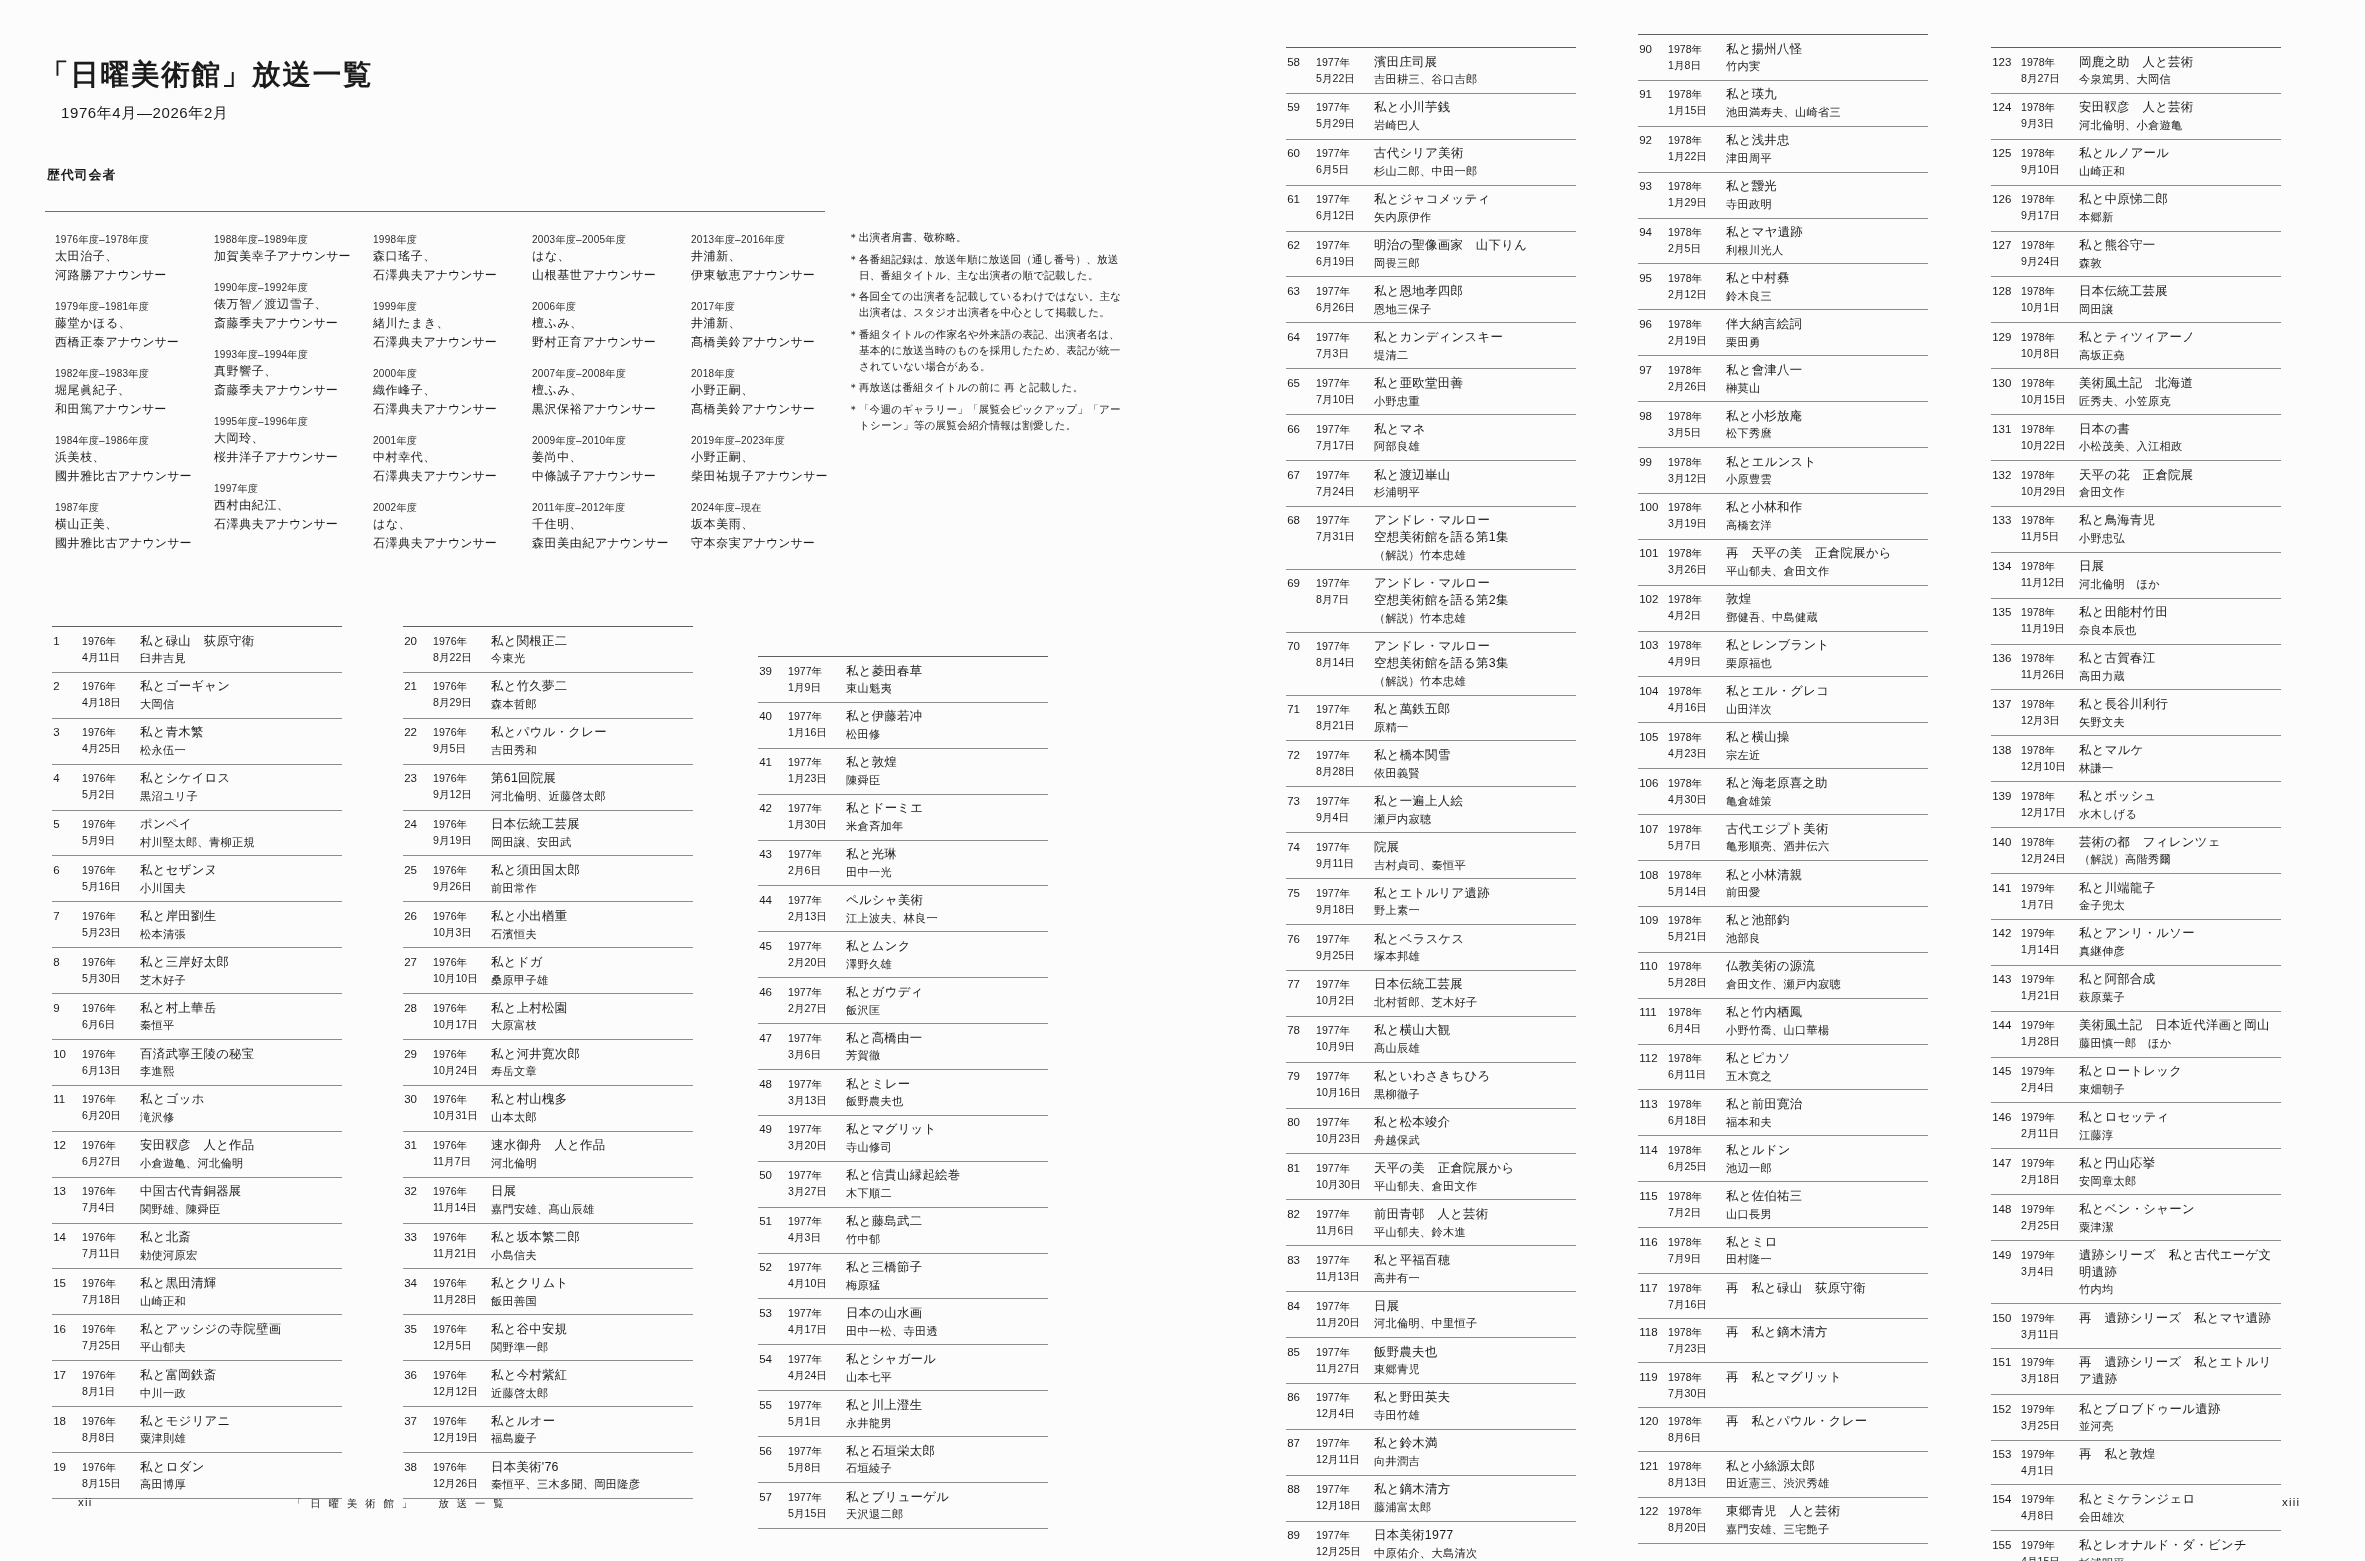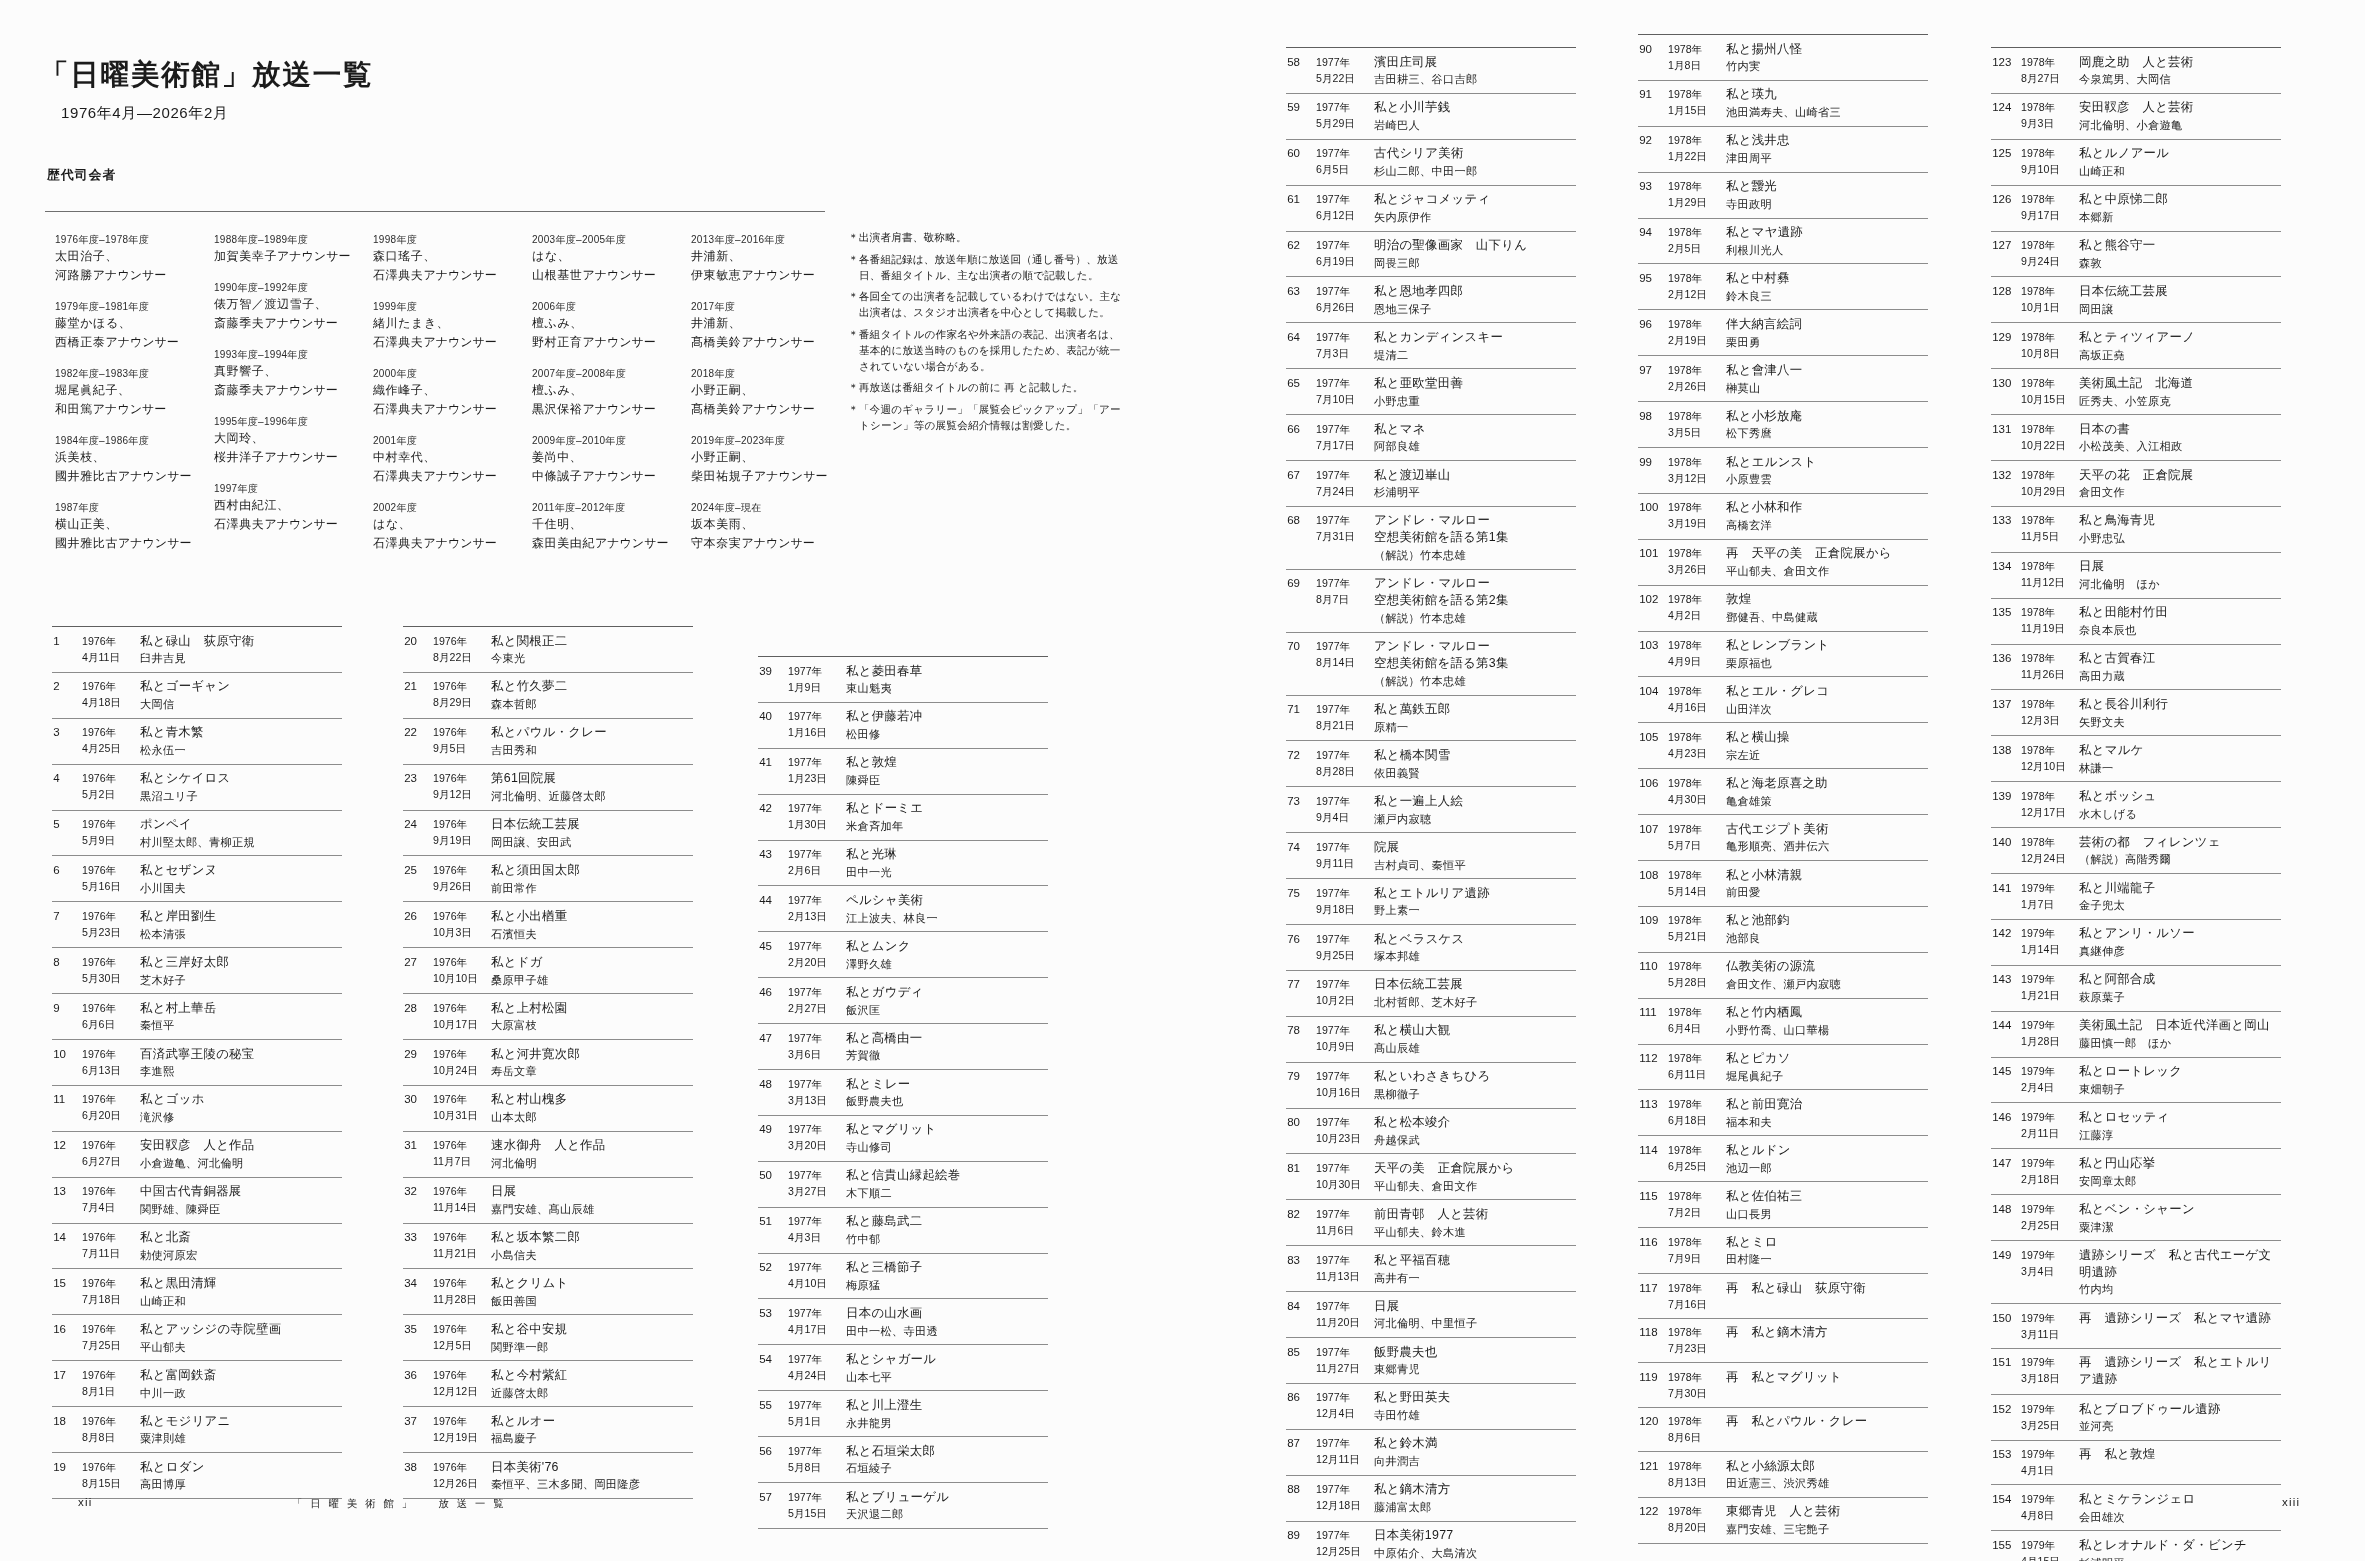--- a/index.html
+++ b/index.html
@@ -1485,21 +1485,21 @@
         </div>
     </div>
       <div class="ep-row">
       <div class="ep-num">112</div>
       <div class="ep-date">
           <div>1978年</div>
           <div>6月11日</div>
         </div>
       <div>
           <div class="ep-title">私とピカソ</div>
-          <div class="ep-guests">堀尾眞紀子</div>
+          <div class="ep-guests">五木寛之</div>
         </div>
     </div>
       <div class="ep-row">
       <div class="ep-num">113</div>
       <div class="ep-date">
           <div>1978年</div>
           <div>6月18日</div>
         </div>
       <div>
           <div class="ep-title">私と前田寛治</div>

